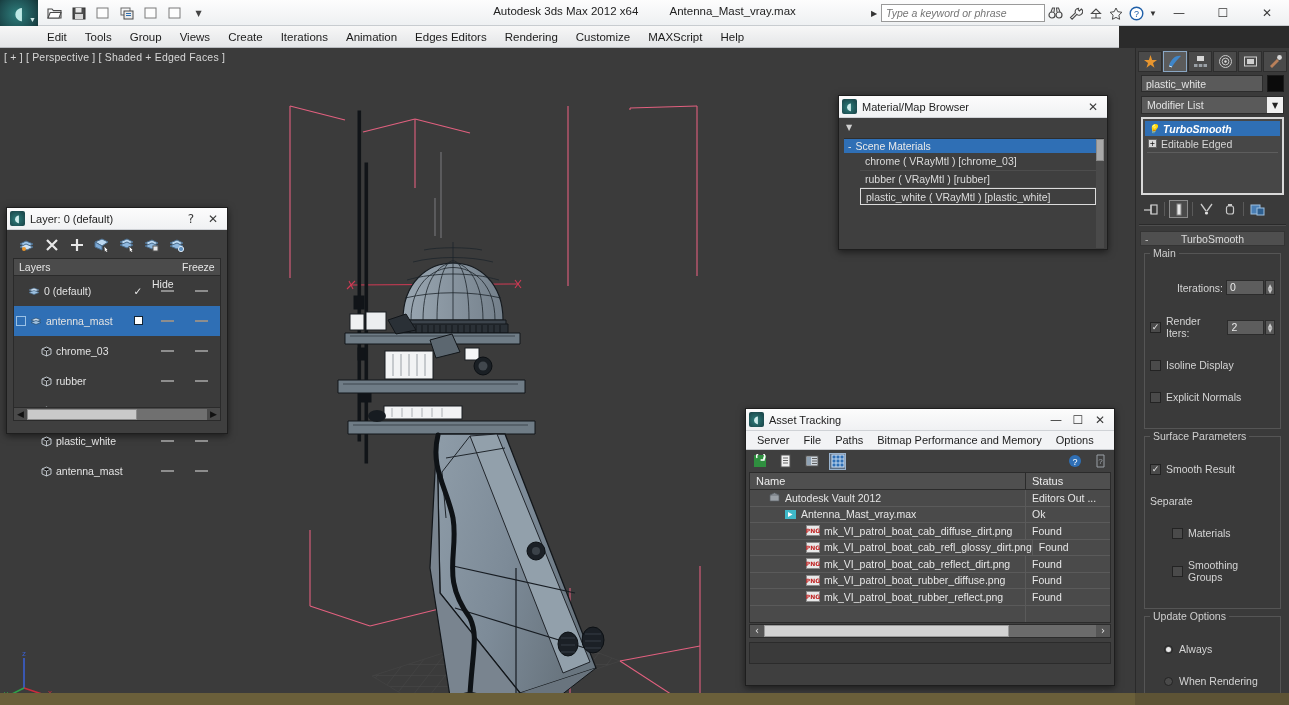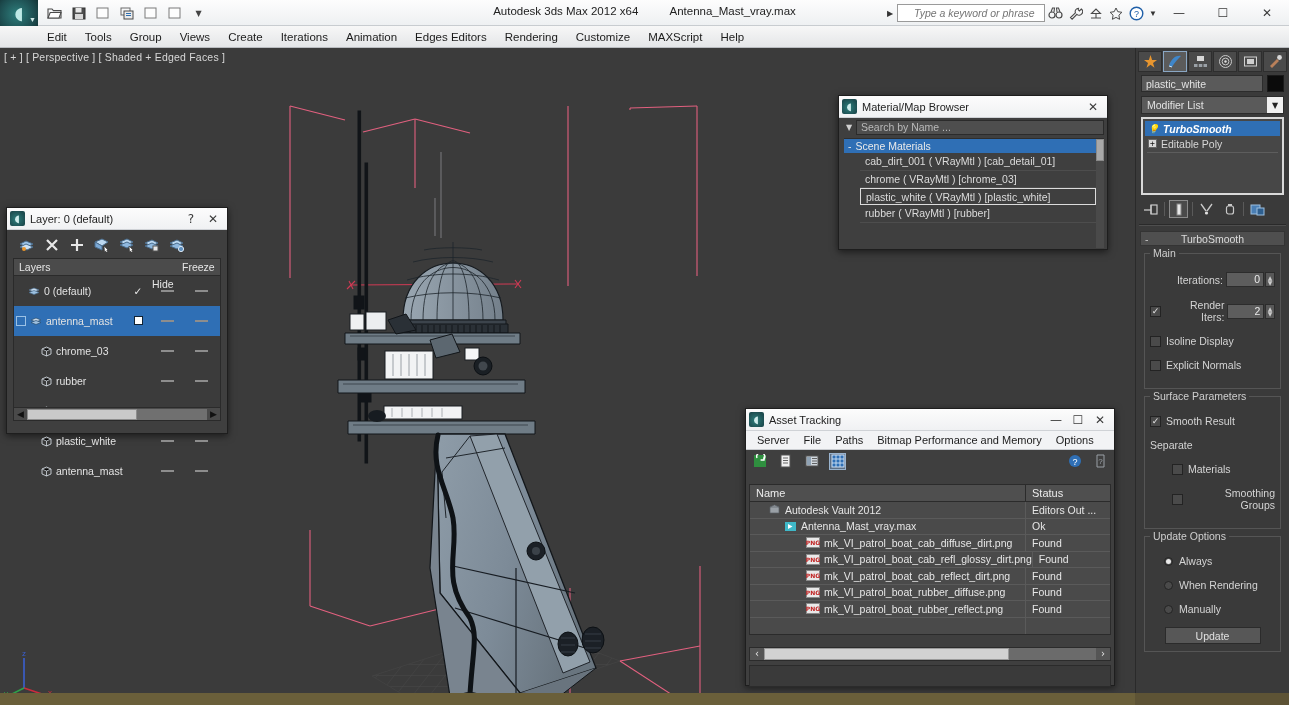--- a/index.html
+++ b/index.html
@@ -34,38 +34,38 @@
     position:absolute; left:0; right:0; top:5px; text-align:center;
     color:#222; font-size:11.5px;
   }
   .title-text .fname{ margin-left:28px; }
   .search-zone{
     position:absolute; right:130px; top:2px; height:22px;
     display:flex; align-items:center; gap:1px;
   }
   .sz-caret{ width:12px; text-align:center; color:#333; font-size:8px; }
   .search-box{
-    width:148px; height:18px; background:#fff; border:1px solid #9a9a9a;
-    display:flex; padding-left:16px;
+    width:164px; height:18px; background:#fff; border:1px solid #9a9a9a;
+    display:flex; padding-left:4px;
   }
   .search-box input{
     border:0; outline:0; width:100%; font-style:italic; font-size:10.5px;
     color:#6d6d6d; background:transparent; font-family:"Liberation Sans",sans-serif;
   }
   .tool-ico{ width:19px; height:20px; display:flex; align-items:center; justify-content:center; color:#4a4a4a;}
   .help-ico{ width:20px; height:20px; display:flex; align-items:center; justify-content:center;}
   .win-ctrls{ position:absolute; right:0; top:0; height:26px; display:flex; }
   .win-ctrls div{
     width:44px; height:26px; display:flex; align-items:center; justify-content:center;
     color:#3a3a3a; font-size:12px; font-family:"DejaVu Sans",sans-serif;
   }
 
   
   .menubar{
-    position:absolute; left:0; top:26px; width:1289px; height:22px;
+    position:absolute; left:0; top:26px; width:1119px; height:22px;
     background:linear-gradient(#f7f7f7,#e4e6e8); border-bottom:1px solid #b9bcc0;
     display:flex; align-items:center; padding-left:38px;
   }
   .menubar .mi{
     padding:2px 9px; color:#1b1b1b; font-size:11.5px; cursor:default;
   }
 
   
   .viewport{
     position:absolute; left:0; top:48px; width:1135px; height:645px;
@@ -142,21 +142,21 @@
     color:#dcdcdc; font-size:10.5px;
   }
   .rollout-hdr .minus{ position:absolute; left:4px; color:#c9c9c9; }
   .group{
     border:1px solid #555; margin:7px 4px 5px 4px; padding:6px 5px 5px 5px; position:relative;
   }
   .group > .gtitle{
     position:absolute; top:-7px; left:5px; background:#3a3a3a; padding:0 3px;
     font-size:10.5px; color:#cfcfcf;
   }
-  .frow{ display:flex; align-items:center; margin:12px 0; font-size:10.5px; color:#d4d4d4;text-align:right;}
+  .frow{ display:flex; align-items:center; margin:20px 0; font-size:10.5px; color:#d4d4d4;}
   .frow.right{ justify-content:flex-end; }
   .spinbox{
     width:38px; height:15px; background:#5d5d5d; border:1px solid #2c2c2c;
     color:#eaeaea; font-size:10.5px; padding:0 3px; line-height:13px; margin-left:3px;
   }
   .spin-arrows{
     width:10px; height:15px; background:#585858; border:1px solid #2c2c2c; margin-left:1px;
     display:flex; flex-direction:column; align-items:center; justify-content:center;
     color:#ccc; font-size:6px; line-height:5px; font-family:"DejaVu Sans",sans-serif;
   }
@@ -239,21 +239,21 @@
   .mm-vscroll .th{ width:8px; height:22px; background:#a8a8a8; border:1px solid #8a8a8a;}
 
   
   #asset-dialog{ left:745px; top:408px; width:370px; height:278px; }
   .at-menu{ height:19px; display:flex; align-items:center; background:#f2f3f5; border-bottom:1px solid #c9ccd0; padding-left:4px;}
   .at-menu .m{ padding:1px 7px; font-size:11px; color:#1c1c1c;}
   .at-tools{ height:22px; background:#3f3f3f; display:flex; align-items:center; padding:0 5px; gap:9px;}
   .at-tools .ai{ width:17px; height:17px; display:flex; align-items:center; justify-content:center;}
   .at-tools .ai.active{ background:#5c6f86; border:1px solid #9ab4cf;}
   .at-tools .sp{ flex:1; }
-  .at-grid{ margin:12px 3px; border:1px solid #2b2b2b; background:#4a4a4a; }
+  .at-grid{ margin:0 3px; border:1px solid #2b2b2b; background:#4a4a4a; }
   .at-head{ height:17px; display:flex; background:#4f4f4f; font-size:11px; color:#ececec; border-bottom:1px solid #2b2b2b;}
   .at-head .hn{ flex:1; padding-left:6px; display:flex; align-items:center; border-right:1px solid #2b2b2b;}
   .at-head .hs{ width:84px; padding-left:6px; display:flex; align-items:center;}
   .at-row{ height:16.5px; display:flex; font-size:10.5px; color:#e6e6e6; border-bottom:1px solid #5a5a5a; }
   .at-row .n{ flex:1; display:flex; align-items:center; gap:4px; border-right:1px solid #5a5a5a; }
   .at-row .s{ width:84px; padding-left:6px; display:flex; align-items:center;}
   .at-row .n .ficon{ width:13px; height:11px; flex:0 0 auto;}
   .at-blank{ height:16px; display:flex; }
   .at-blank .n{ flex:1; border-right:1px solid #5a5a5a;}
   .at-blank .s{ width:84px; }
@@ -588,21 +588,21 @@
     <span class="dd">▼</span>
   </div>
 
   <div class="modstack">
     <div class="mod-item sel">
       <span class="mod-bulb">💡</span>
       <span>TurboSmooth</span>
     </div>
     <div class="mod-item">
       <span class="mod-plus">+</span>
-      <span>Editable Poly</span>
+      <span>Editable Edged</span>
     </div>
     <div class="modstack-sep"></div>
   </div>
 
   <div class="modtools">
     <div class="mt">
       <svg width="16" height="13" viewBox="0 0 16 13">
           <path d="M1 7h7" stroke="#c9c9c9" stroke-width="1.3"></path>
           <rect x="8" y="2" width="6" height="9" fill="none" stroke="#c9c9c9" stroke-width="1.2"></rect>
           <path d="M8 2v9" stroke="#c9c9c9" stroke-width="1.2"></path>
@@ -911,32 +911,30 @@
 <div class="dlg" id="matmap-dialog">
   <div class="dlg-title">
     <span class="dico">◖</span>
     <span>Material/Map Browser</span>
     <span class="spacer"></span>
     <span class="tb">✕</span>
   </div>
 
   <div class="mm-search">
     <span class="mm-caret">▼</span>
-    <span class="mm-searchbox">Search by Name ...</span>
   </div>
 
   <div class="mm-list">
     <div class="mm-group">
       <span class="mn">-</span>
       <span>Scene Materials</span>
     </div>
-    <div class="mm-item">cab_dirt_001  ( VRayMtl )  [cab_detail_01]</div>
     <div class="mm-item">chrome  ( VRayMtl )  [chrome_03]</div>
+    <div class="mm-item">rubber  ( VRayMtl )  [rubber]</div>
     <div class="mm-item sel">plastic_white  ( VRayMtl )  [plastic_white]</div>
-    <div class="mm-item">rubber  ( VRayMtl )  [rubber]</div>
     <div class="mm-vscroll">
         <div class="th"></div>
       </div>
   </div>
 </div>
 
 <div class="dlg" id="asset-dialog">
   <div class="dlg-title">
     <span class="dico">◖</span>
     <span>Asset Tracking</span>

